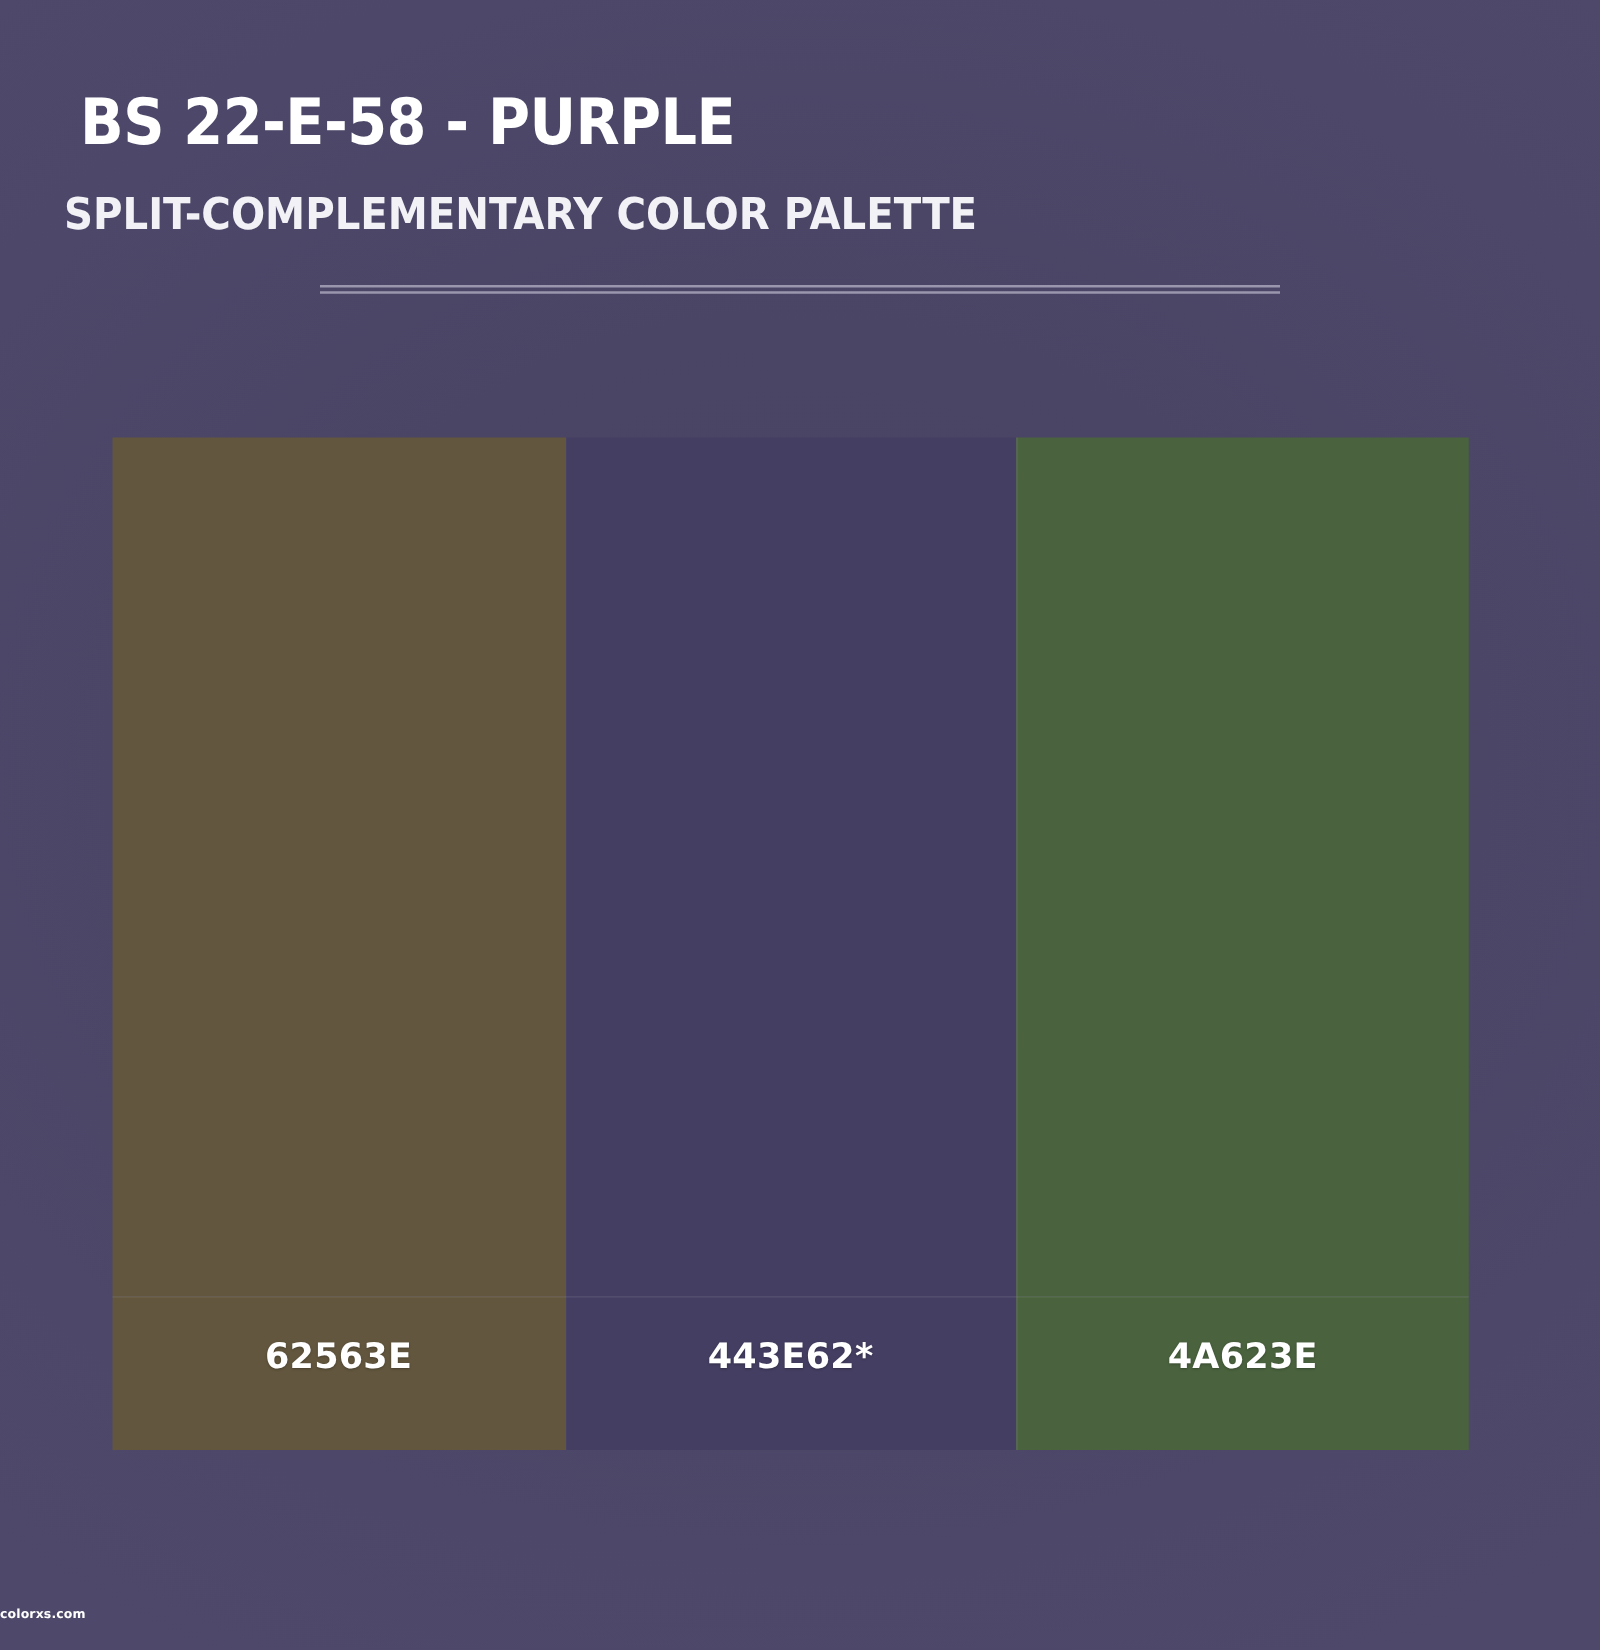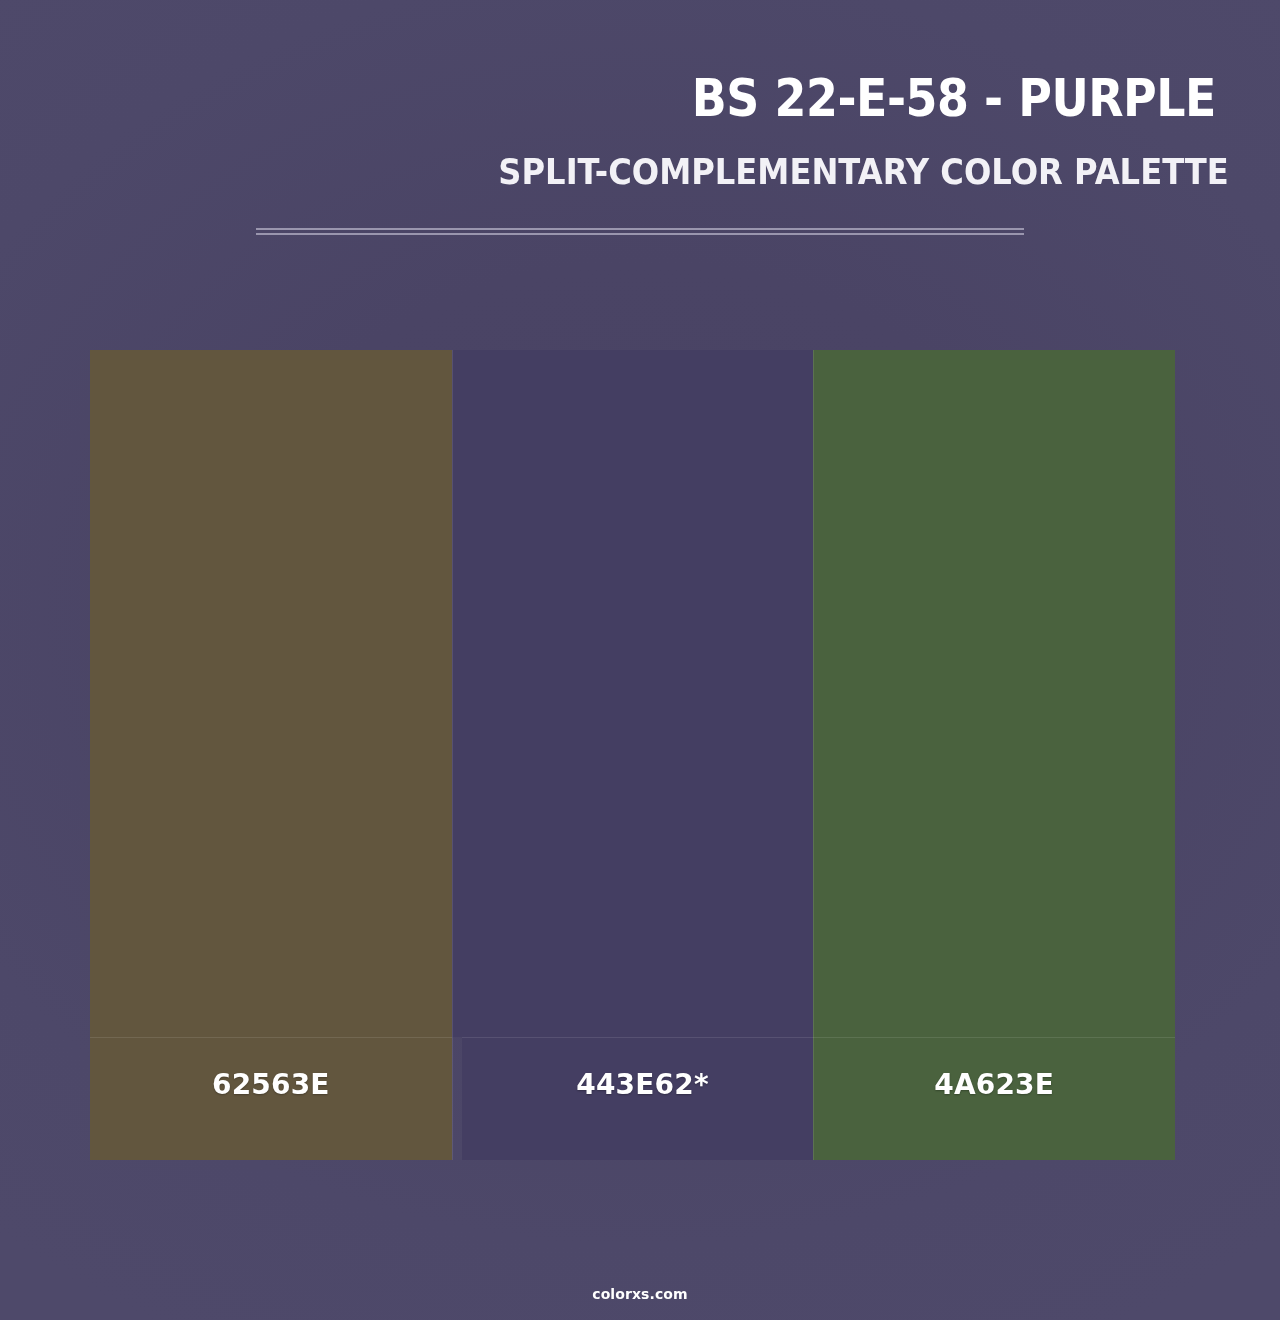--- a/index.html
+++ b/index.html
@@ -29,21 +29,21 @@
       linear-gradient(180deg, #4e4969 0%, #4a4464 48%, #474260 100%);
     overflow: hidden;
   }
 
   
   .header {
     position: absolute;
     left: 0;
     top: 0;
     width: 1280px;
-    text-align: right;
+    text-align: left;
   }
 
   .title {
     margin-top: 72px;
     font-size: 51px;
     font-weight: bold;
     color: #ffffff;
     letter-spacing: -0.5px;
     line-height: 1.05;
     font-family: "DejaVu Sans", sans-serif;
@@ -138,22 +138,21 @@
     font-family: "DejaVu Sans", sans-serif;
     text-shadow: 0 1px 2px rgba(0,0,0,0.28);
   }
 
   
   .footer {
     position: absolute;
     left: 0;
     top: 1286px;
     width: 1280px;
-    text-align: center;
-    font-size: 14px;
+    font-size: 10px;
     font-weight: bold;
     color: #ffffff;
     letter-spacing: 0.1px;
     font-family: "DejaVu Sans", sans-serif;
   }
 </style>
 </head>
 <body>
 
 <div id="page">
@@ -172,21 +171,21 @@
 
     <div class="swatch-col">
       <div class="swatch-block" style="background-color: rgb(98, 86, 62);"></div>
       <div class="swatch-label-band" style="background-color: rgb(98, 86, 62);">
         <span class="swatch-label">62563E</span>
       </div>
     </div>
 
     <div class="swatch-col">
       <div class="swatch-block" style="background-color: rgb(68, 62, 98);"></div>
-      <div class="swatch-label-band" style="background-color: rgb(68, 62, 98); margin-left: 10px;">
+      <div class="swatch-label-band" style="background-color: rgb(68, 62, 98);">
         <span class="swatch-label">443E62*</span>
       </div>
     </div>
 
     <div class="swatch-col">
       <div class="swatch-block" style="background-color: rgb(74, 98, 62);"></div>
       <div class="swatch-label-band" style="background-color: rgb(74, 98, 62);">
         <span class="swatch-label">4A623E</span>
       </div>
     </div>

